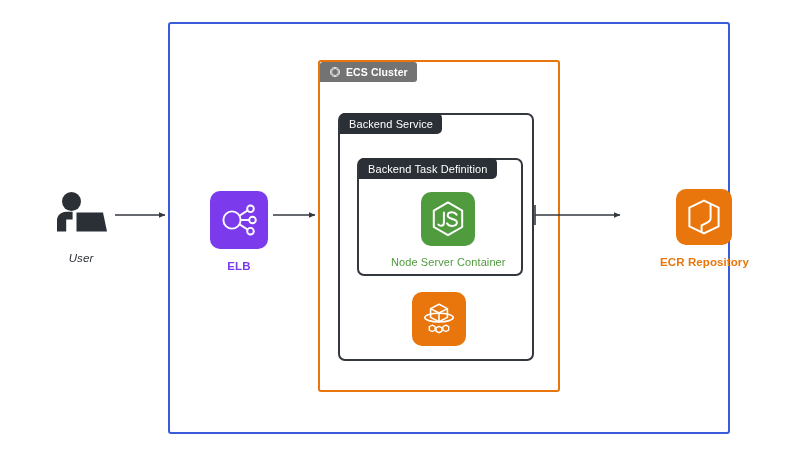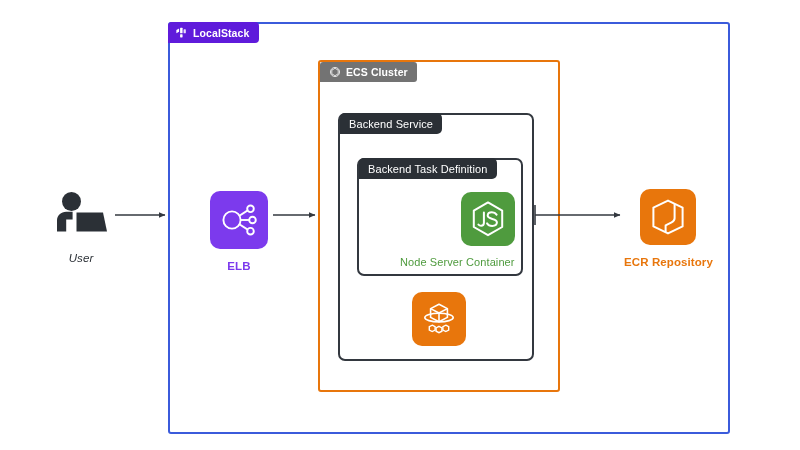--- a/index.html
+++ b/index.html
@@ -121,25 +121,25 @@
   }
 
   .node-user  { left: 52px;  top: 186px; font-style: italic; }
   .node-user .node-icon { width: 58px; height: 58px; border-radius: 0; }
   .node-user .node-label { color: #2b3036; font-weight: 400; font-size: 11.5px; margin-top: 8px; }
 
   .node-elb   { left: 210px; top: 191px; }
   .node-elb .node-icon { background: #7c3aed; }
   .node-elb .node-label { color: #7c3aed; }
 
-  .node-ecr   { left: 624px; top: 189px; justify-content: space-between; }
+  .node-ecr   { left: 660px; top: 189px; justify-content: space-between; }
   .node-ecr .node-icon { background: #e8760c; width: 56px; height: 56px; }
   .node-ecr .node-label { color: #e8760c; }
 
-  .node-nodejs { left: 400px; top: 192px; align-items: flex-end; }
+  .node-nodejs { left: 391px; top: 192px; }
   .node-nodejs .node-icon { background: #4f9b3e; width: 54px; height: 54px; }
   .node-nodejs .node-label { color: #4f9b3e; font-weight: 400; font-size: 11px; margin-top: 10px; }
 
   .node-ecsicon { left: 412px; top: 292px; }
   .node-ecsicon .node-icon { background: #e8760c; width: 54px; height: 54px; }
 
   
   .arrow-layer {
     position: absolute;
     inset: 0;
@@ -170,31 +170,20 @@
     <g>
       <line x1="273" y1="215" x2="315" y2="215" stroke="#33383f" stroke-width="1.6" marker-end="url(#ah)"></line>
     </g>
 
     <g>
       <line x1="535" y1="215" x2="620" y2="215" stroke="#33383f" stroke-width="1.6" marker-end="url(#ah)"></line>
       <line x1="535" y1="205" x2="535" y2="225" stroke="#33383f" stroke-width="1.6"></line>
     </g>
   </svg>
 
-  <div class="tag tag-localstack">
-    <span>
-      <svg width="13" height="13" viewBox="0 0 24 24" fill="none">
-        <path d="M2.5 7.5 L7.5 4.6 L7.5 10.4 L2.5 13.3 Z" fill="#ffffff"></path>
-        <rect x="9.4" y="3" width="4.6" height="10.6" rx="1" fill="#ffffff"></rect>
-        <rect x="9.4" y="15.2" width="4.6" height="5.8" rx="1" fill="#ffffff"></rect>
-        <rect x="15.8" y="6.2" width="4.2" height="7.4" rx="1" fill="#ffffff" opacity="0.85"></rect>
-      </svg>
-    </span>
-    <span>LocalStack</span>
-  </div>
 
   <div class="tag tag-ecs">
     <span>
       <svg width="12" height="12" viewBox="0 0 24 24" fill="none" stroke="#ffffff" stroke-width="1.7" opacity="0.92">
         <circle cx="12" cy="12" r="9.2"></circle>
         <path d="M12 4.6 L18.4 8.3 L18.4 15.7 L12 19.4 L5.6 15.7 L5.6 8.3 Z"></path>
       </svg>
     </span>
     <span>ECS Cluster</span>
   </div>

